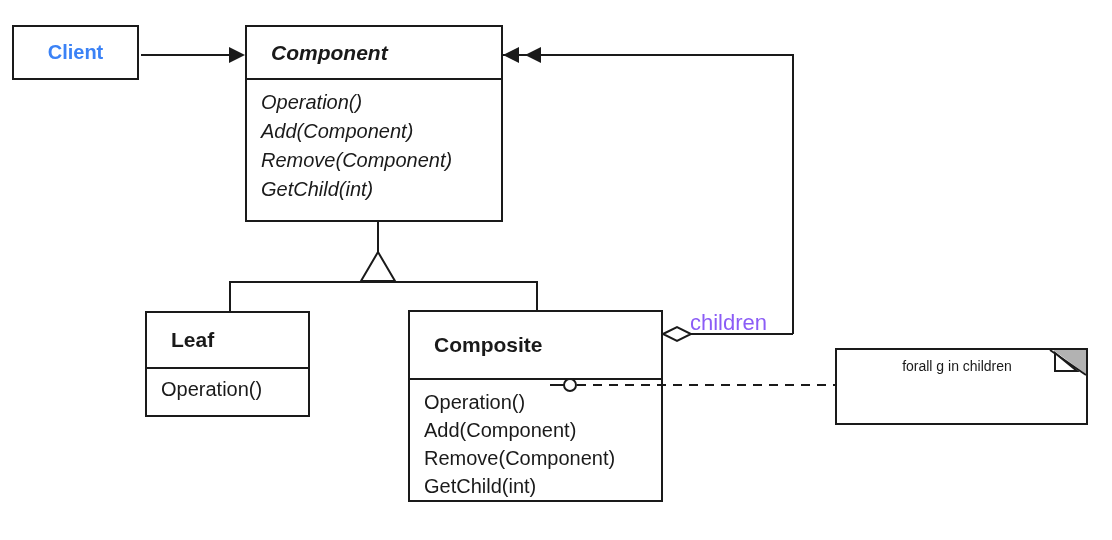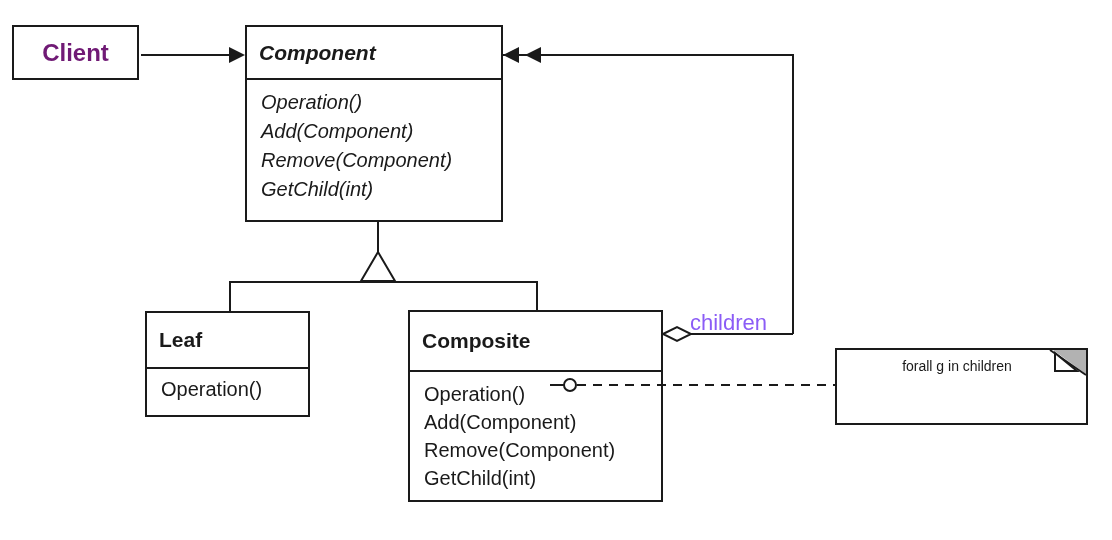--- a/index.html
+++ b/index.html
@@ -1,35 +1,35 @@
 <!DOCTYPE html>
 <html><head>
 <meta charset="utf-8">
 <style>
   html,body{margin:0;padding:0;}
   body{font-family:"Liberation Sans","DejaVu Sans",sans-serif;background:#fff;}
   #canvas{position:relative;width:1112px;height:540px;background:#fff;overflow:hidden;}
   .uml-class{position:absolute;box-sizing:border-box;background:#fff;border:2px solid #1a1a1a;z-index:1;}
-  .uml-title{box-sizing:border-box;height:53px;display:flex;align-items:center;padding:0 12px;
+  .uml-title{box-sizing:border-box;height:53px;display:flex;align-items:center;padding:0 24px;
              font-weight:bold;font-size:21px;color:#1a1a1a;white-space:nowrap;}
   .with-divider{border-bottom:2px solid #1a1a1a;}
   .uml-methods{padding:8px 24px 0 14px;font-size:20px;color:#1a1a1a;}
   .uml-methods .m{line-height:29px;white-space:nowrap;}
   .lh28 .m{line-height:28px;}
   .italic{font-style:italic;}
   .single-title{display:flex;align-items:center;justify-content:center;
-                font-weight:bold;font-size:24px;color:#701a75;}
+                font-weight:bold;font-size:20px;color:#3b82f6;}
   #client-box{left:12px;top:25px;width:127px;height:55px;}
   #component-box{left:245px;top:25px;width:258px;height:197px;}
   #component-box .uml-title{height:53px;}
   #leaf-box{left:145px;top:311px;width:165px;height:106px;}
   #leaf-box .uml-title{height:56px;}
   #leaf-box .uml-methods{padding-top:6px;}
   #composite-box{left:408px;top:310px;width:255px;height:192px;}
-  #composite-box .uml-title{height:60px;}
+  #composite-box .uml-title{height:68px;}
   #note-box{position:absolute;left:835px;top:348px;width:253px;height:77px;box-sizing:border-box;
             background:#fff;border:2px solid #1a1a1a;z-index:1;}
   #note-text{position:absolute;left:0;top:6px;width:240px;text-align:center;
              font-size:14px;line-height:21px;color:#1a1a1a;}
   #children-label{position:absolute;left:690px;top:310px;font-size:22px;color:#8b5cf6;z-index:1;}
   #wires{position:absolute;left:0;top:0;z-index:3;pointer-events:none;}
 </style>
 </head>
 <body>
 

